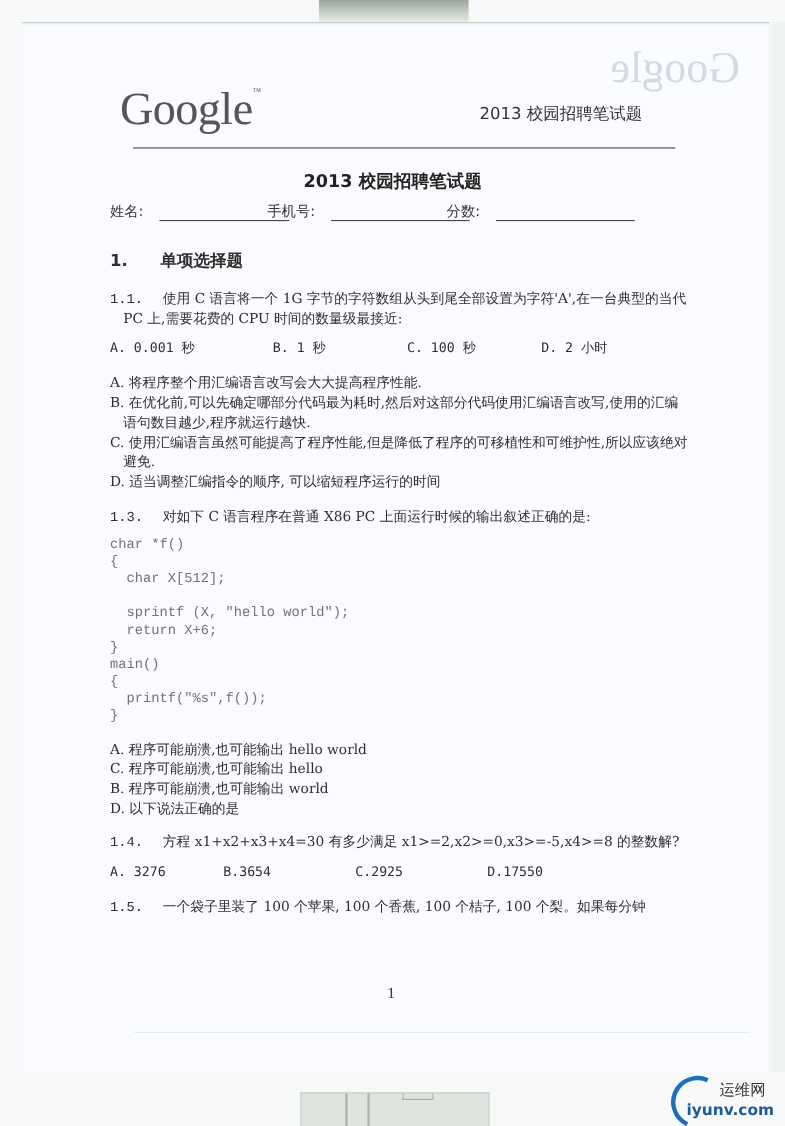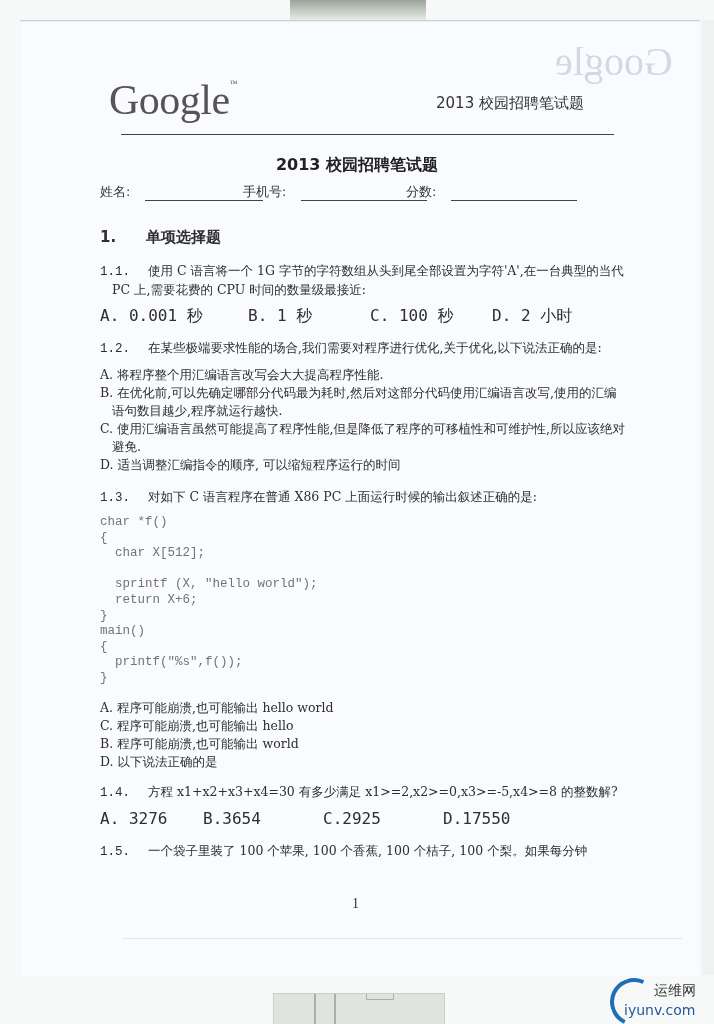--- a/index.html
+++ b/index.html
@@ -56,21 +56,21 @@
     font-size: 12.5px; line-height: 18px; color: #2e2e2e;
   }
   .section-title {
     font-family: "DejaVu Sans", sans-serif; font-weight: bold; font-size: 15px;
     margin: 0 0 16px 0;
   }
   .section-title .num { display: inline-block; width: 46px; }
   .q { margin: 0 0 10px 0; }
   .q-head { padding-left: 12px; text-indent: -12px; }
   .q-head .qnum { font-family: "Liberation Mono", monospace; display: inline-block; width: 48px; text-indent: 0; }
-  .opts-row { display: flex; font-family: "DejaVu Sans Mono", "Liberation Mono", monospace; font-size: 16px; margin-top: 8px; }
+  .opts-row { display: flex; font-family: "DejaVu Sans Mono", "Liberation Mono", monospace; font-size: 12px; margin-top: 8px; }
   .opts-row span { display: inline-block; }
   .opt-line { padding-left: 12px; text-indent: -12px; }
   .code {
     font-family: "Liberation Mono", monospace; font-size: 12.5px; line-height: 15.6px;
     white-space: pre; margin: 8px 0 12px 0; color: #737373;
   }
   .opts-list { margin-top: 4px; }
   .page-number {
     position: absolute; left: 352px; top: 896px; font-size: 14px;
     font-family: "Liberation Serif", serif; color: #333;
@@ -84,21 +84,21 @@
   .thumb-tab { position: absolute; left: 92px; top: 0; width: 26px; height: 5px; border: 1px solid #a9b1a8; border-top: none; }
   .watermark {
     position: absolute; left: 610px; top: 978px; width: 104px; height: 46px; text-align: right;
   }
   .wm-arc {
     position: absolute; left: 0; top: 0; width: 40px; height: 40px;
     border-radius: 50%; border: 4px solid #1e6fb8; border-right-color: transparent; border-bottom-color: transparent;
     transform: rotate(-20deg);
   }
   .wm-cn { position: absolute; left: 44px; top: 4px; font-family: "DejaVu Sans", sans-serif; font-size: 14px; color: #333; }
-  .wm-en { position: absolute; left: 14px; top: 24px; font-family: "DejaVu Sans", sans-serif; font-weight: normal; font-size: 14px; color: #1e5a9a; }
+  .wm-en { position: absolute; left: 14px; top: 24px; font-family: "DejaVu Sans", sans-serif; font-weight: bold; font-size: 14px; color: #1e5a9a; }
 </style>
 </head>
 <body>
 
 <div class="scanner-bar"></div>
 <div class="page"></div>
 <div class="page-right-edge"></div>
 
 <div class="ghost ghost-logo">Google</div>
 
@@ -132,21 +132,20 @@
     <div class="q-head"><span class="qnum">1.1.</span><span>使用 C 语言将一个 1G 字节的字符数组从头到尾全部设置为字符'A',在一台典型的当代 PC 上,需要花费的 CPU 时间的数量级最接近:</span></div>
     <div class="opts-row">
       <span style="width:148px">A. 0.001 秒</span>
       <span style="width:122px">B. 1 秒</span>
       <span style="width:122px">C. 100 秒</span>
       <span>D. 2 小时</span>
     </div>
   </div>
 
   <div class="q" style="margin-top:14px">
-    <div class="q-head"><span class="qnum">1.2.</span><span>在某些极端要求性能的场合,我们需要对程序进行优化,关于优化,以下说法正确的是:</span></div>
     <div class="opts-list" style="margin-top:8px">
       <div class="opt-line">A. 将程序整个用汇编语言改写会大大提高程序性能.</div>
       <div class="opt-line">B. 在优化前,可以先确定哪部分代码最为耗时,然后对这部分代码使用汇编语言改写,使用的汇编语句数目越少,程序就运行越快.</div>
       <div class="opt-line">C. 使用汇编语言虽然可能提高了程序性能,但是降低了程序的可移植性和可维护性,所以应该绝对避免.</div>
       <div class="opt-line">D. 适当调整汇编指令的顺序, 可以缩短程序运行的时间</div>
     </div>
   </div>
 
   <div class="q" style="margin-top:14px">
     <div class="q-head"><span class="qnum">1.3.</span><span>对如下 C 语言程序在普通 X86  PC 上面运行时候的输出叙述正确的是:</span></div>

